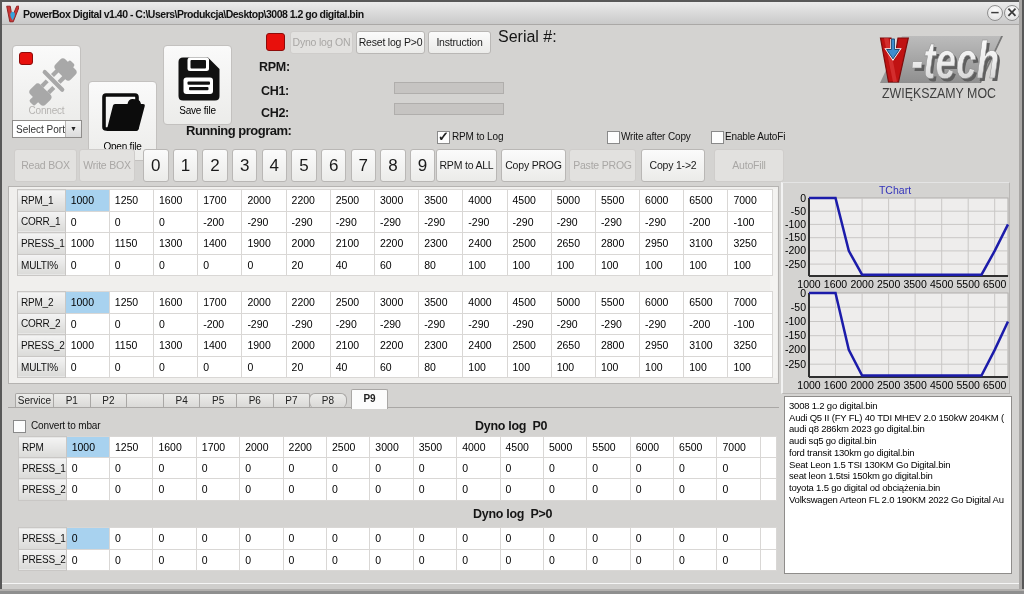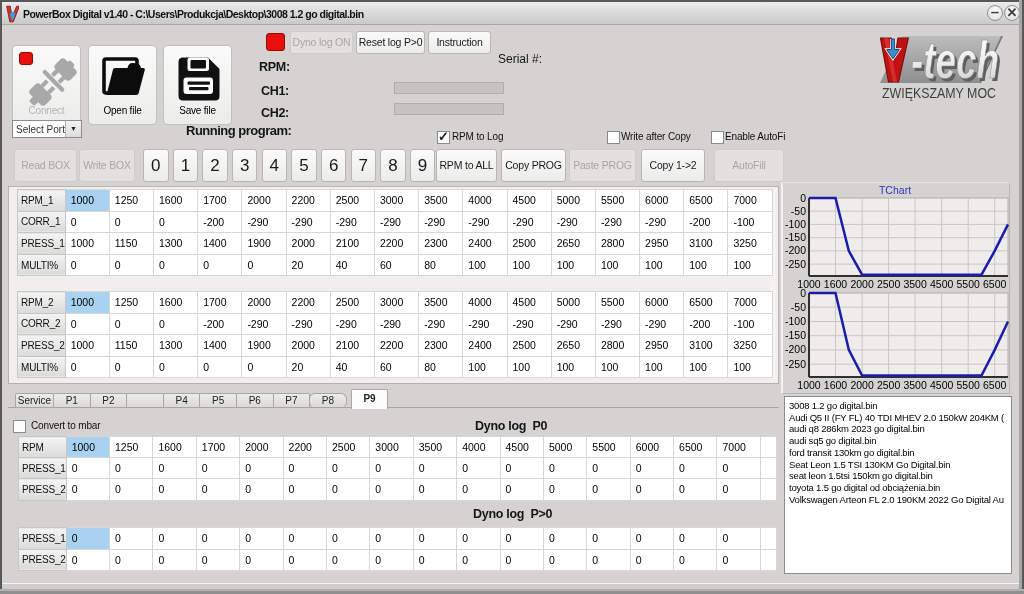--- a/index.html
+++ b/index.html
@@ -59,21 +59,21 @@
         <rect x="24" y="33.5" width="8" height="4.5"></rect>
 <rect x="34.5" y="15" width="4.5" height="31" rx="2.2"></rect>
 <rect x="40" y="23.5" width="8" height="4.5"></rect>
         <rect x="40" y="33.5" width="8" height="4.5"></rect>
 <rect x="47" y="19.5" width="15" height="23" rx="4"></rect>
 <rect x="57" y="27" width="8" height="8" rx="2"></rect>
 </g>
     </svg>
 <div class="lbl" style="color:#b6b4b2;">Connect</div>
   </div>
-<div class="bigbtn" style="left:88px;">
+<div class="bigbtn" style="left:88px;margin-top:36px;">
 <svg style="position:absolute;left:11px;top:8px;" width="46" height="46" viewBox="0 0 46 46">
 <rect x="4" y="5" width="33" height="34" rx="2" fill="none" stroke="#0c0c0c" stroke-width="3.6"></rect>
 <path d="M6.5 41 L13 15.5 Q13.3 14 15 14 L27.5 14 Q28.5 9 32.5 9 Q40 9 40.5 12.5 L41 14 L43 14 Q45.3 14 44.7 16.3 L38.6 39.3 Q38.2 41 36.3 41 Z" fill="#0c0c0c"></path>
 </svg>
 <div class="lbl">Open file</div>
   </div>
 <div class="bigbtn" style="left:163px;">
 <svg style="position:absolute;left:13px;top:10px;" width="44" height="46" viewBox="0 0 44 46">
 <path d="M6 1.5 L31 1.5 L42.5 13 L42.5 40 Q42.5 44.5 38 44.5 L6 44.5 Q1.5 44.5 1.5 40 L1.5 6 Q1.5 1.5 6 1.5 Z" fill="#111"></path>
 <rect x="10.5" y="1.5" width="21.5" height="13.5" rx="2.5" fill="#fff"></rect>
@@ -81,21 +81,21 @@
 <rect x="6.5" y="21.5" width="29.5" height="16.5" rx="3" fill="#fff"></rect>
 <rect x="10.5" y="25.5" width="22.5" height="3.2" rx="1" fill="#111"></rect>
 <rect x="12" y="31" width="19.5" height="3.2" rx="1" fill="#111"></rect>
 </svg>
 <div class="lbl">Save file</div>
   </div>
 <div class="redsq" style="left:266px;top:33px;width:19px;height:18px;"></div>
 <div class="btn dis" style="left:290px;top:31px;width:63px;height:23px;line-height:21px;">Dyno log ON</div>
 <div class="btn" style="left:356px;top:31px;width:69px;height:23px;line-height:21px;">Reset log P&gt;0</div>
 <div class="btn" style="left:428px;top:31px;width:63px;height:23px;line-height:21px;">Instruction</div>
-<div class="abs" style="left:498px;top:52px;font-size:12px;color:#151515;">Serial #:</div>
+<div class="abs" style="left:498px;top:28px;font-size:16px;color:#151515;">Serial #:</div>
 <div class="blabel" style="left:259px;top:60px;">RPM:</div>
 <div class="blabel" style="left:261px;top:84px;">CH1:</div>
 <div class="blabel" style="left:261px;top:106px;">CH2:</div>
 <div class="abs" style="left:394px;top:82px;width:110px;height:12px;background:#c6c4c2;border:1px solid #b0aeac;"></div>
 <div class="abs" style="left:394px;top:103px;width:110px;height:12px;background:#c6c4c2;border:1px solid #b0aeac;"></div>
 <svg class="abs" style="left:876px;top:33px;" width="140" height="70" viewBox="0 0 140 70">
 <defs>
       <linearGradient id="pg" x1="0" y1="0" x2="0" y2="1">
 <stop offset="0" stop-color="#bcbcbc"></stop>
         <stop offset="1" stop-color="#8f8f8f"></stop>

